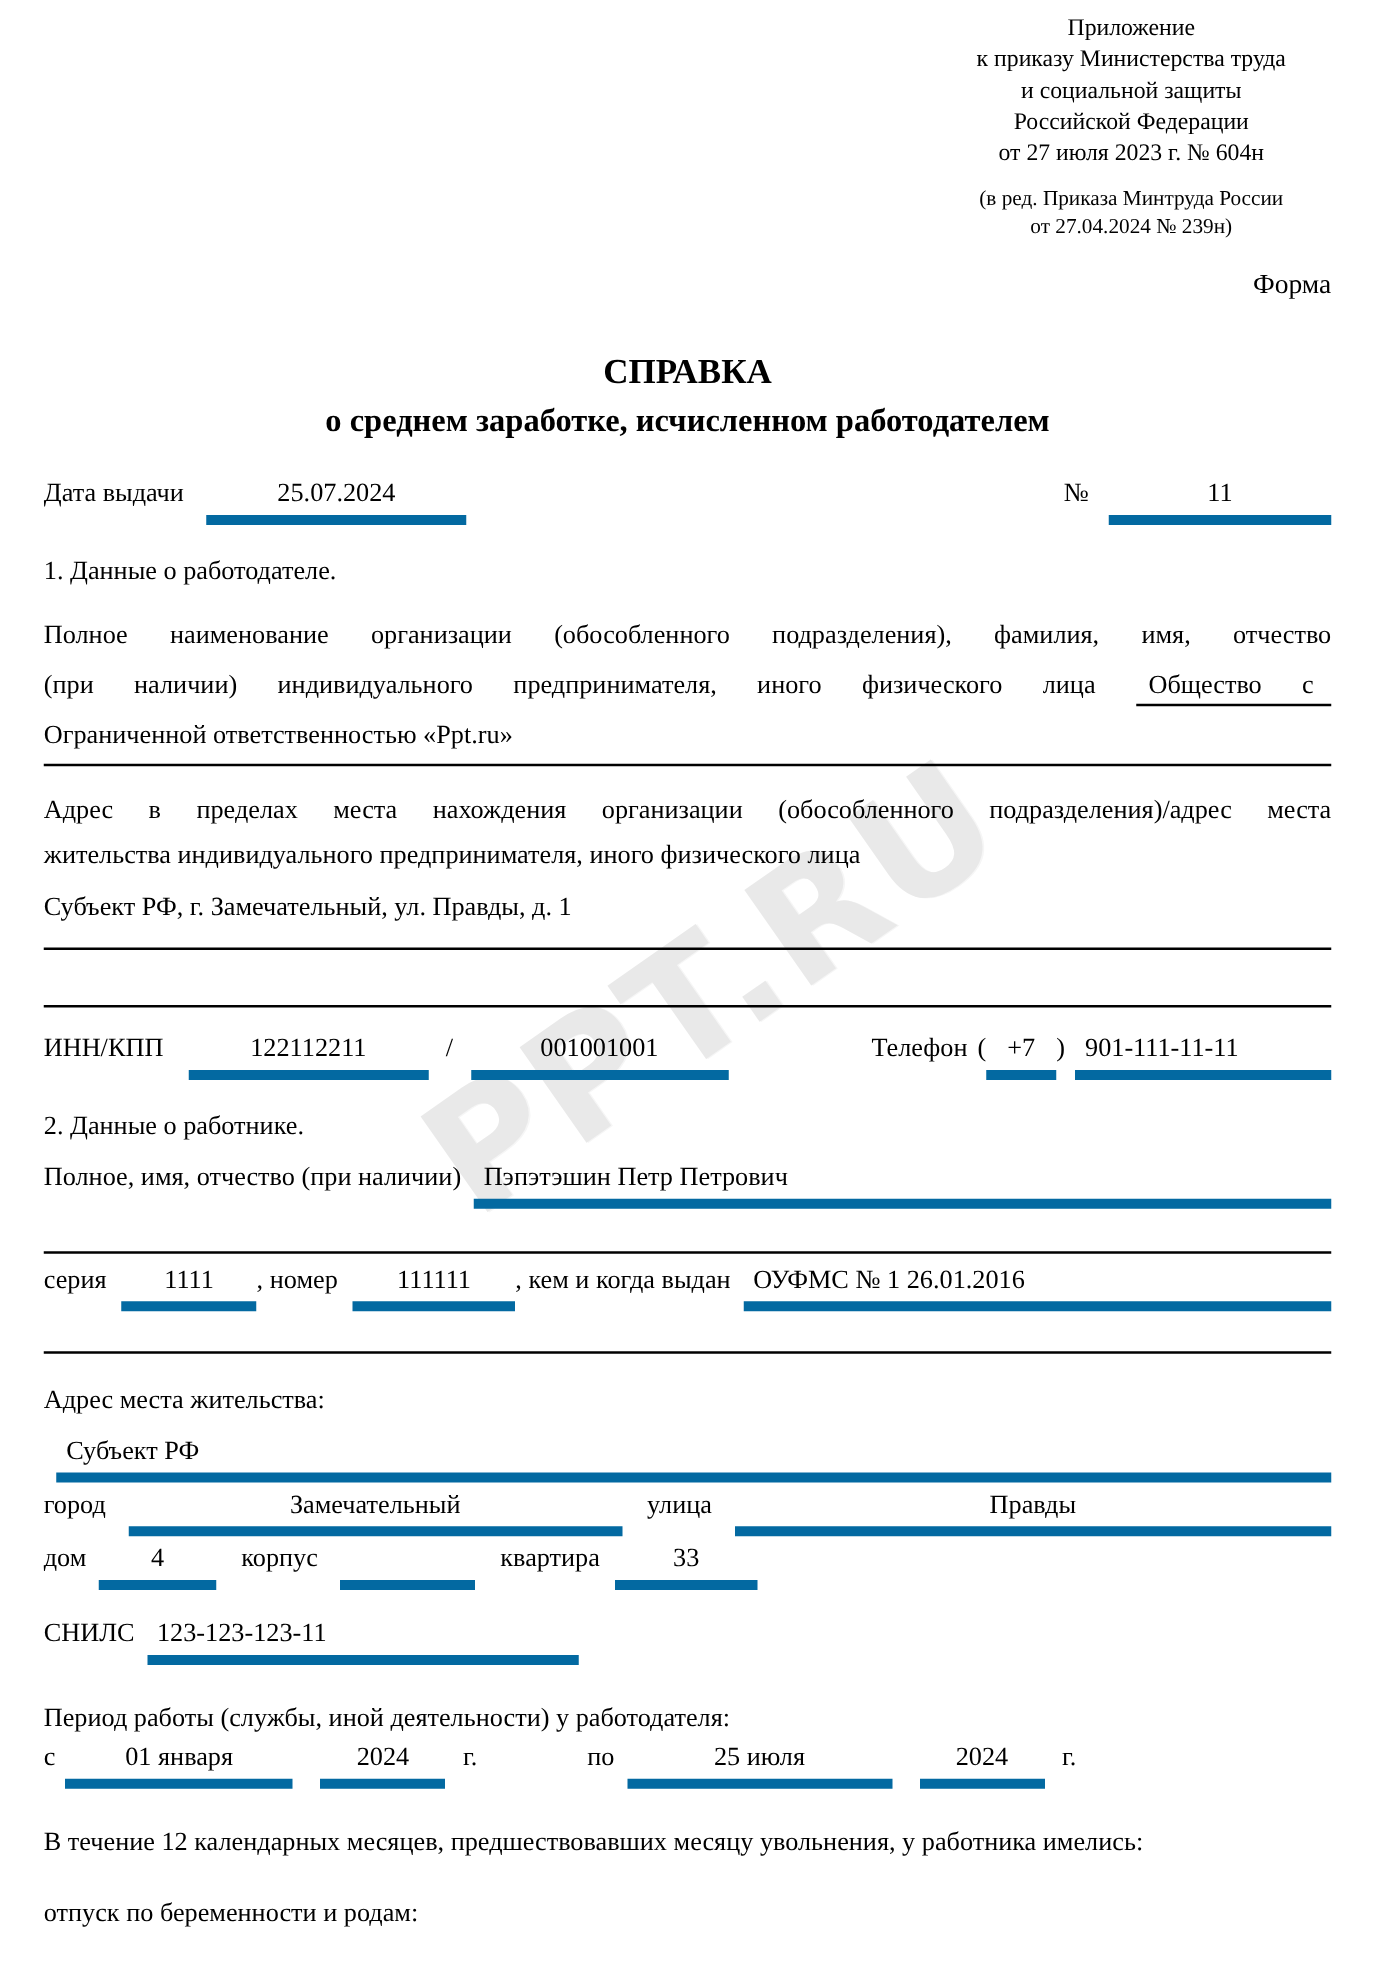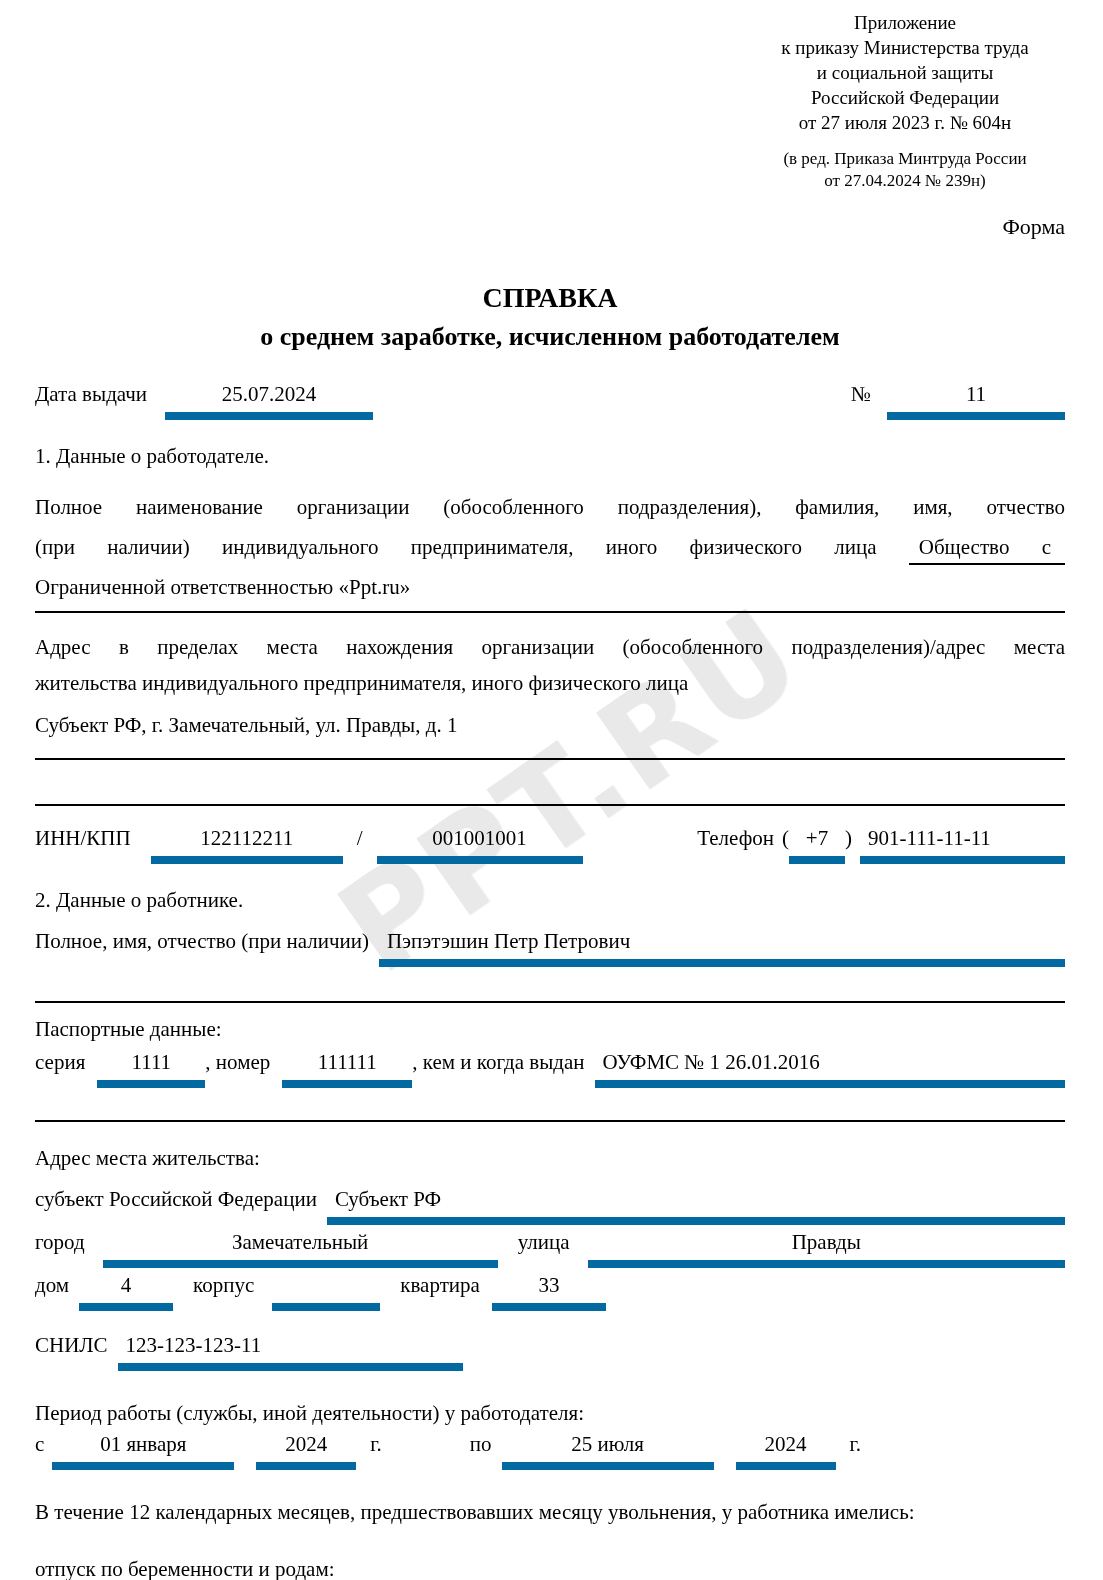--- a/index.html
+++ b/index.html
@@ -101,35 +101,33 @@
     </div>
 
     <div style="margin-top:24px">2. Данные о работнике.</div>
 
     <div class="row" style="margin-top:16px">
       <span class="lbl">Полное, имя, отчество (при наличии)</span>
       <span class="uf left grow" style="margin-left:10px">Пэпэтэшин Петр Петрович</span>
     </div>
     <div class="blank-line" style="height:34px"></div>
 
-    <div style="margin-top:14px">Паспортные данные:</div>
     <div class="row" style="margin-top:8px">
       <span class="lbl">серия</span>
       <span class="uf" style="width:108px; margin-left:12px">1111</span>
       <span class="lbl">, номер</span>
       <span class="uf" style="width:130px; margin-left:12px">111111</span>
       <span class="lbl">, кем и когда выдан</span>
       <span class="uf left grow" style="margin-left:10px">ОУФМС № 1 26.01.2016</span>
     </div>
     <div class="blank-line" style="height:32px"></div>
 
     <div style="margin-top:24px">Адрес места жительства:</div>
 
     <div class="row" style="margin-top:16px">
-      <span class="lbl">субъект Российской Федерации</span>
       <span class="uf left grow" style="margin-left:10px">Субъект РФ</span>
     </div>
     <div class="row" style="margin-top:5px">
       <span class="lbl">город</span>
       <span class="uf" style="width:395px; margin-left:18px">Замечательный</span>
       <span class="lbl" style="margin-left:20px">улица</span>
       <span class="uf grow" style="margin-left:18px">Правды</span>
     </div>
     <div class="row" style="margin-top:5px">
       <span class="lbl">дом</span>

